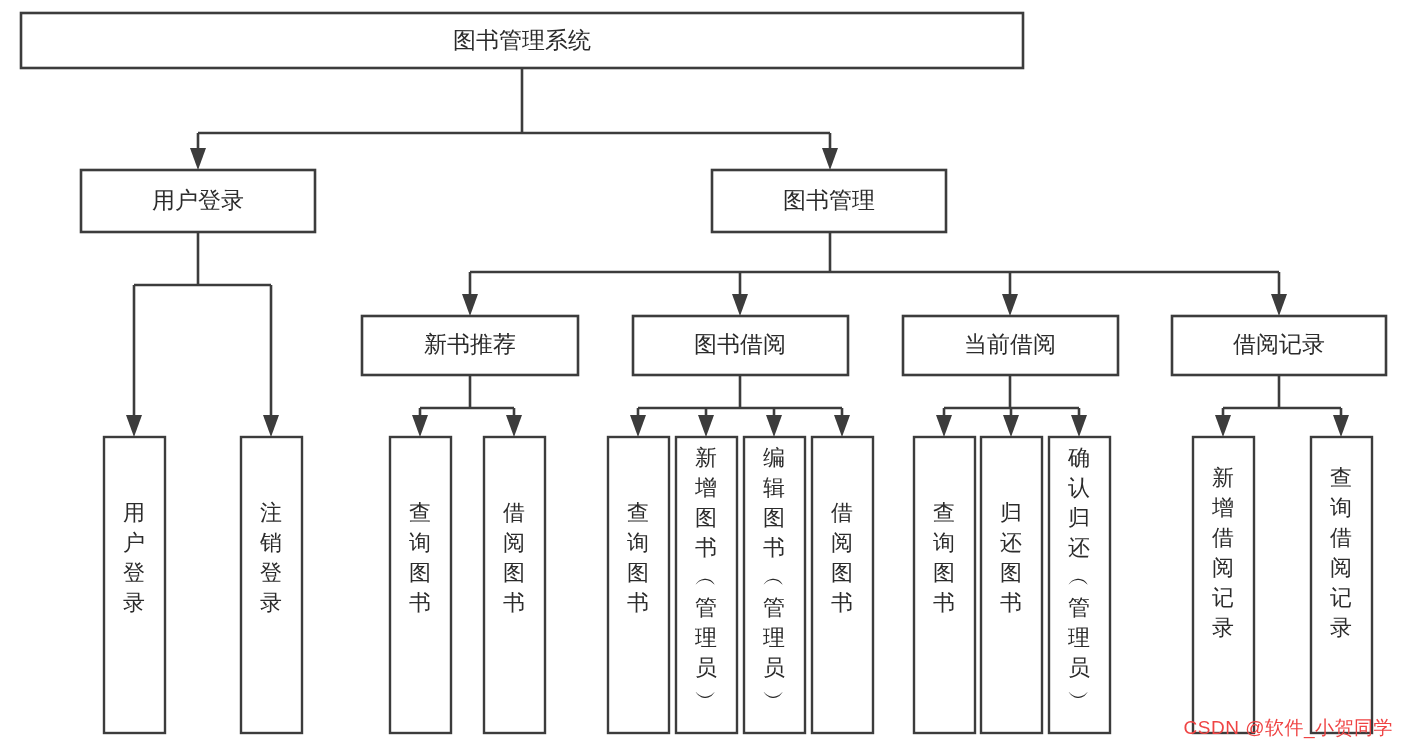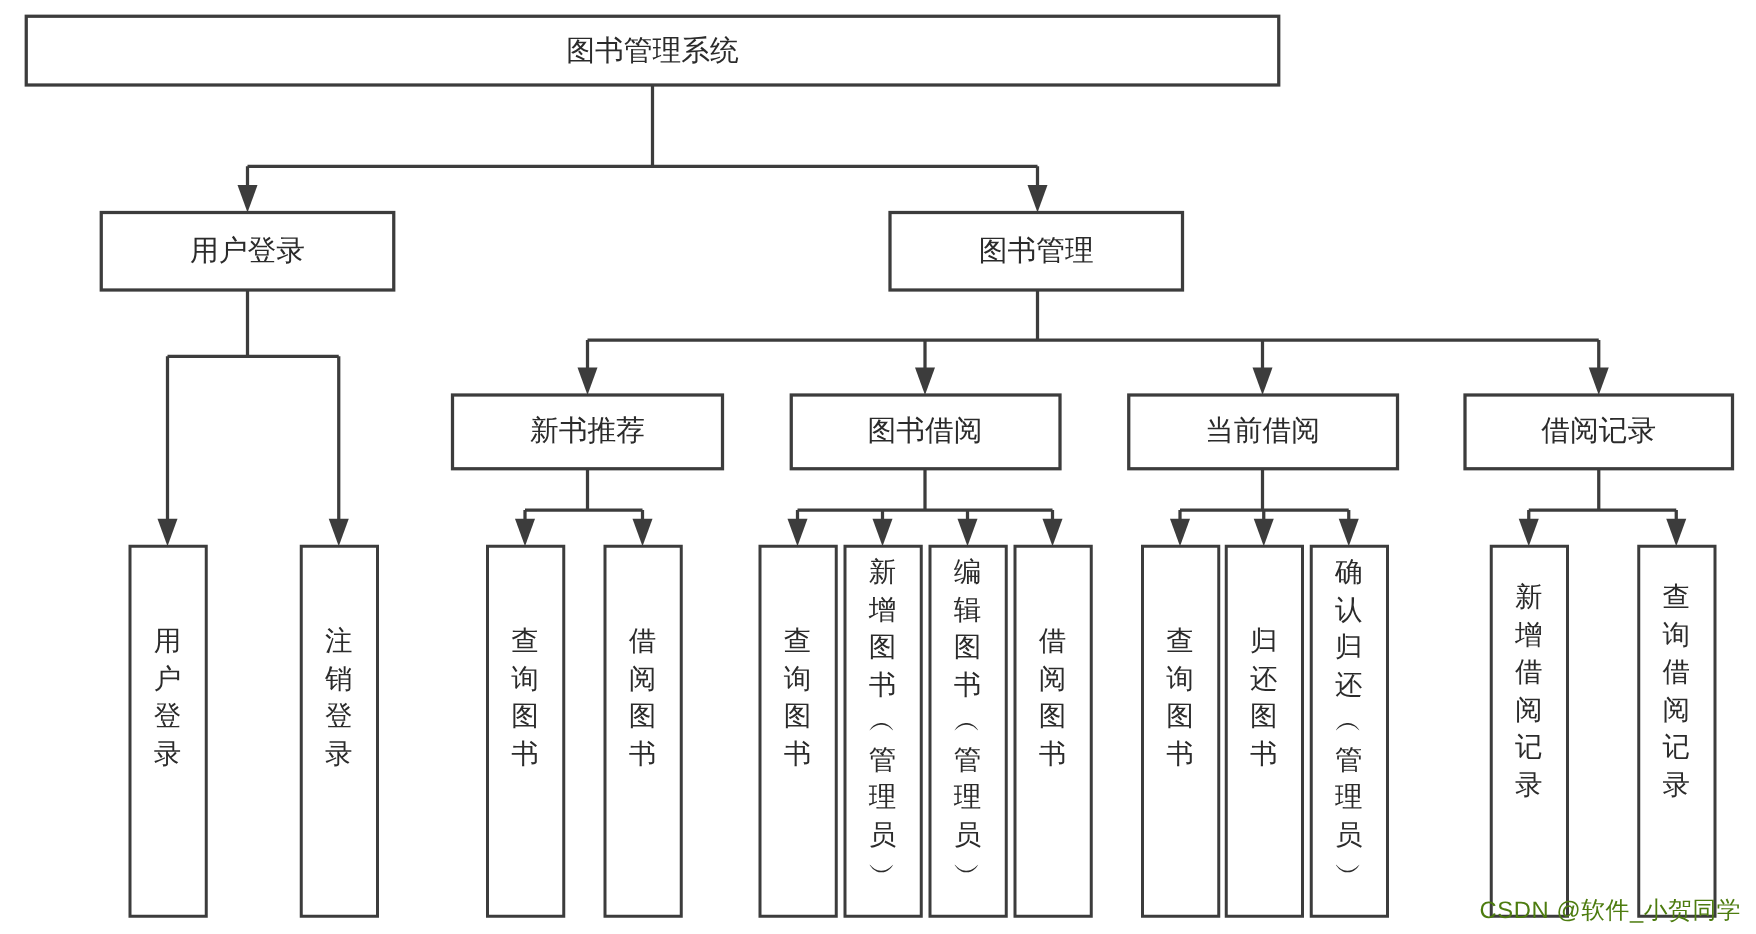--- a/index.html
+++ b/index.html
@@ -58,21 +58,21 @@
     font-size: 22px;
     fill: #2b2b2b;
     text-anchor: middle;
   }
   .watermark {
     position: absolute;
     right: 12px;
     bottom: 6px;
     font-family: "Liberation Sans", "DejaVu Sans", sans-serif;
     font-size: 19px;
-    color: #4d7c0f;
+    color: #ef4444;
     letter-spacing: 0.5px;
     white-space: nowrap;
     user-select: none;
   }
 </style>
 </head>
 <body>
 
 <div id="diagram-root">
 

